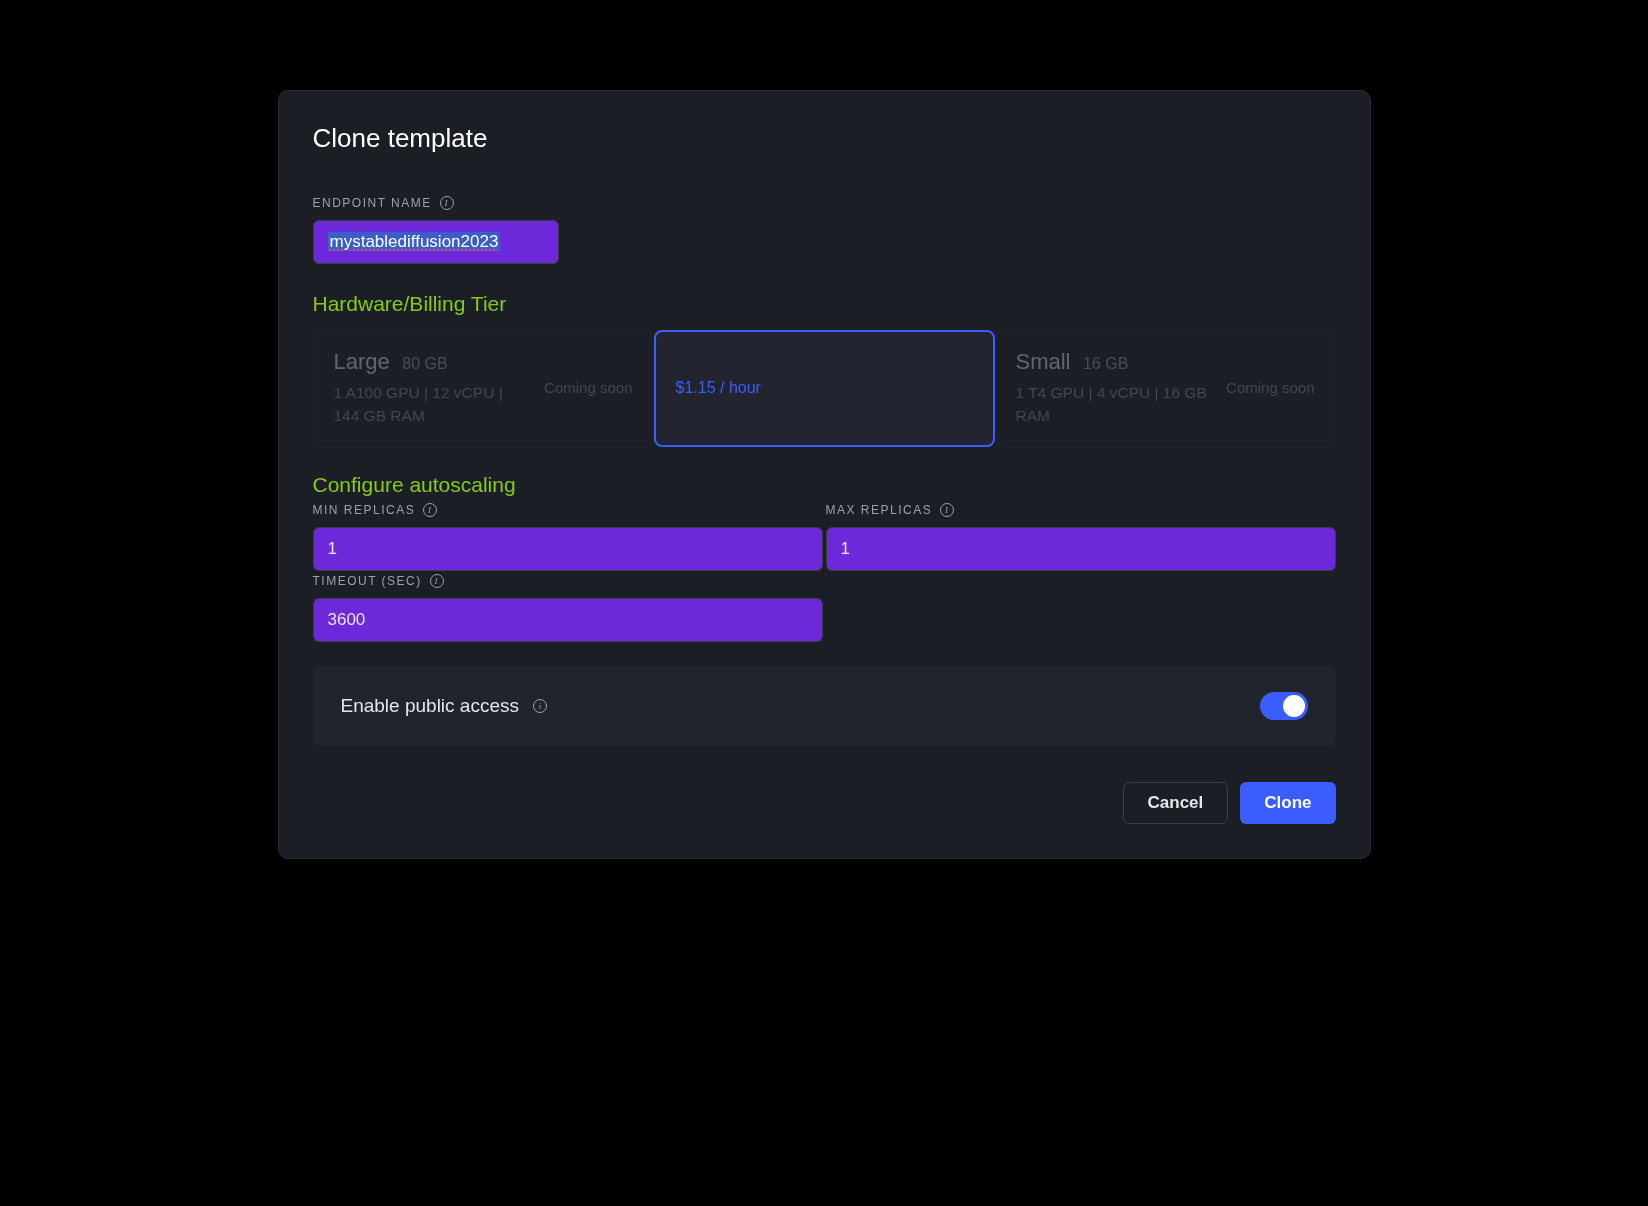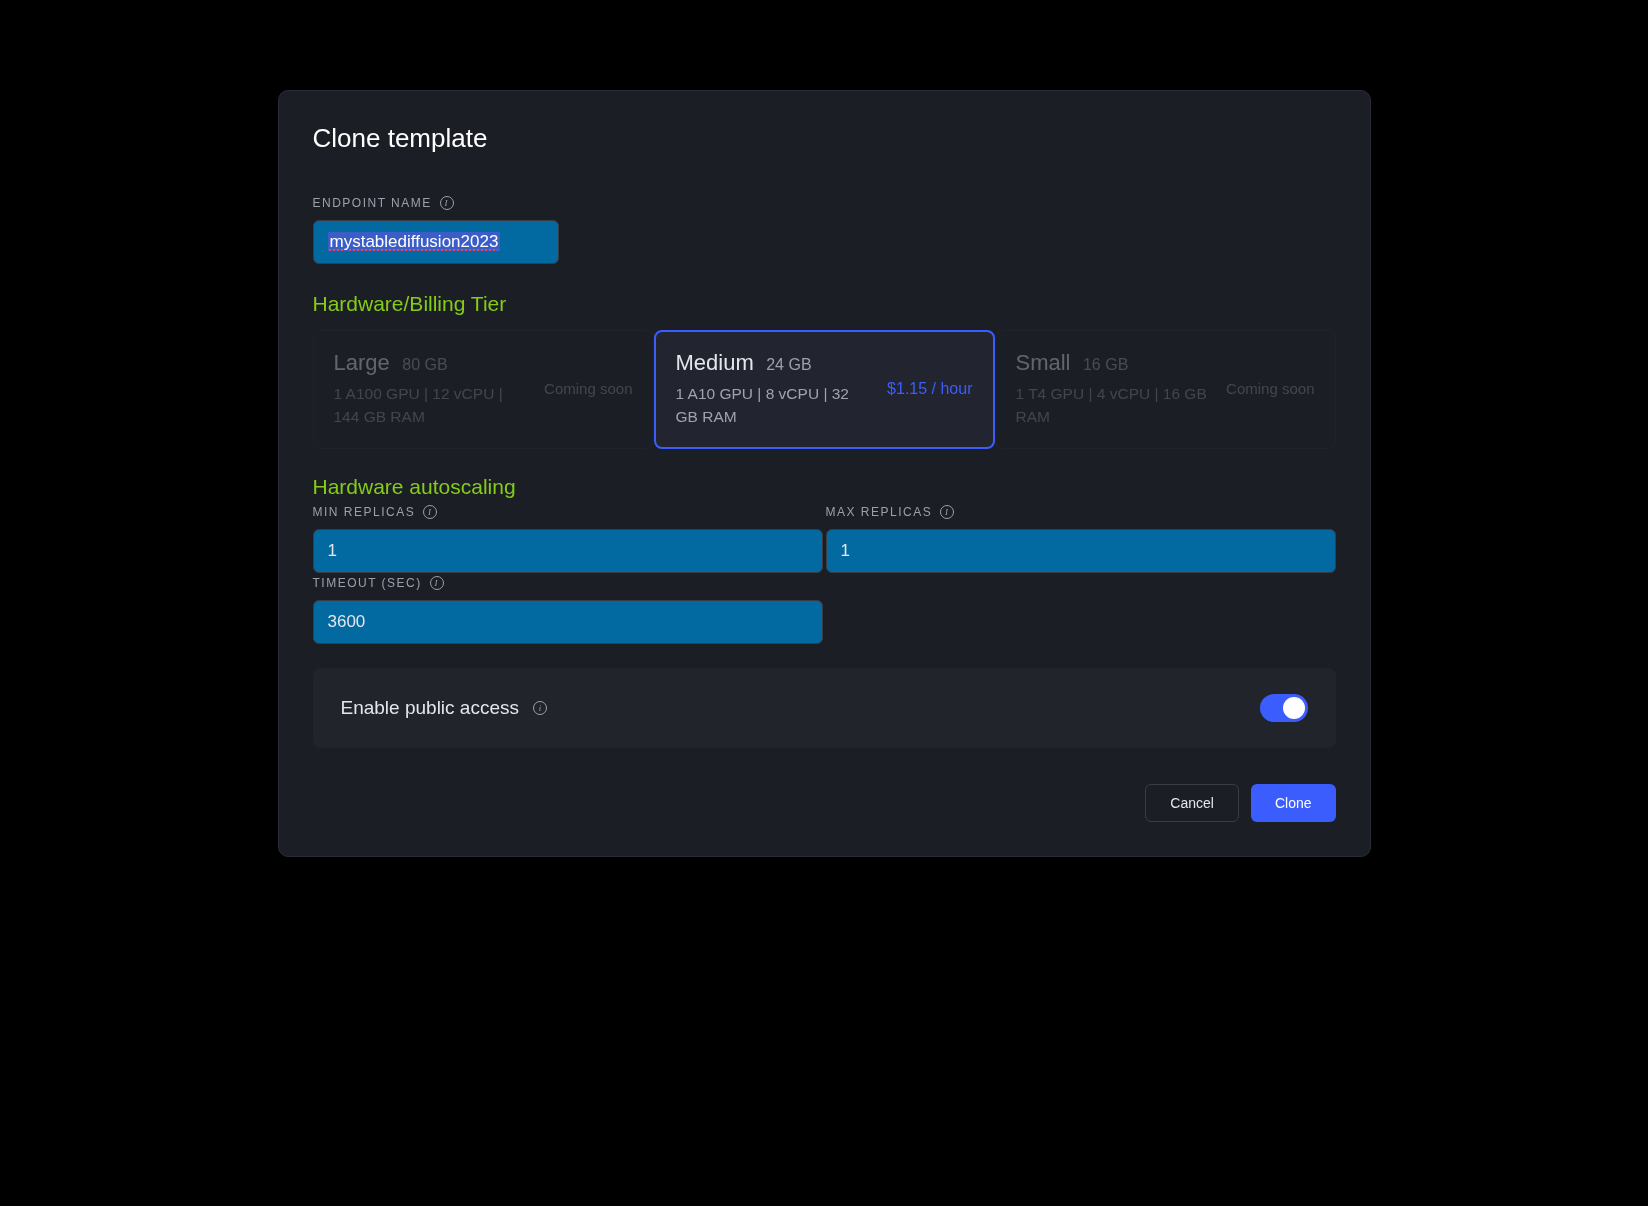--- a/index.html
+++ b/index.html
@@ -46,21 +46,21 @@
       border-radius: 50%;
       display: inline-flex;
       align-items: center;
       justify-content: center;
       font-size: 9px;
       color: #9ca0ab;
       font-style: italic;
       font-family: Georgia, serif;
     }
     .text-input {
-      background: #0369a1;
+      background: #6d28d9;
       border: 1px solid #3a3c46;
       border-radius: 6px;
       color: #e5e6eb;
       font-size: 17px;
       padding: 11px 14px;
       width: 246px;
       outline: none;
     }
     .endpoint-input-wrapper {
       margin-bottom: 28px;
@@ -173,23 +173,24 @@
       right: 3px;
     }
     .modal-footer {
       display: flex;
       justify-content: flex-end;
       gap: 12px;
     }
     .btn {
       border-radius: 6px;
       padding: 10px 24px;
-      font-size: 14px;
+      font-size: 17px;
       cursor: pointer;
       border: none;
+      font-weight: bold;
     }
     .btn-secondary {
       background: transparent;
       border: 1px solid #3a3c46;
       color: #e5e6eb;
     }
     .btn-primary {
       background: #3b5dfe;
       color: #ffffff;
     }
@@ -231,43 +232,36 @@
         <div>
           <span class="tier-name">Large</span>
           <span class="tier-size">80 GB</span>
         </div>
         <div class="tier-specs">1 A100 GPU | 12 vCPU | 144 GB RAM</div>
       </div>
       <div class="tier-right">Coming soon</div>
     </div>
 
     <div class="tier-card selected">
-      <div>
-        <div>
-          <span class="tier-name">Medium</span>
-          <span class="tier-size">24 GB</span>
-        </div>
-        <div class="tier-specs">1 A10 GPU | 8 vCPU | 32 GB RAM</div>
-      </div>
       <div class="tier-right">$1.15 / hour</div>
     </div>
 
     <div class="tier-card disabled">
       <div>
         <div>
           <span class="tier-name">Small</span>
           <span class="tier-size">16 GB</span>
         </div>
         <div class="tier-specs">1 T4 GPU | 4 vCPU | 16 GB RAM</div>
       </div>
       <div class="tier-right">Coming soon</div>
     </div>
   </div>
 
-  <div class="section-heading autoscale-heading">Hardware autoscaling</div>
+  <div class="section-heading autoscale-heading">Configure autoscaling</div>
   <div class="autoscale-row">
     <div class="autoscale-field">
       <div class="field-label">
         <span>MIN REPLICAS</span>
         <span class="info-icon">i</span>
       </div>
       <input class="text-input" type="text" value="1" style="">
     </div>
     <div class="autoscale-field">
       <div class="field-label">

